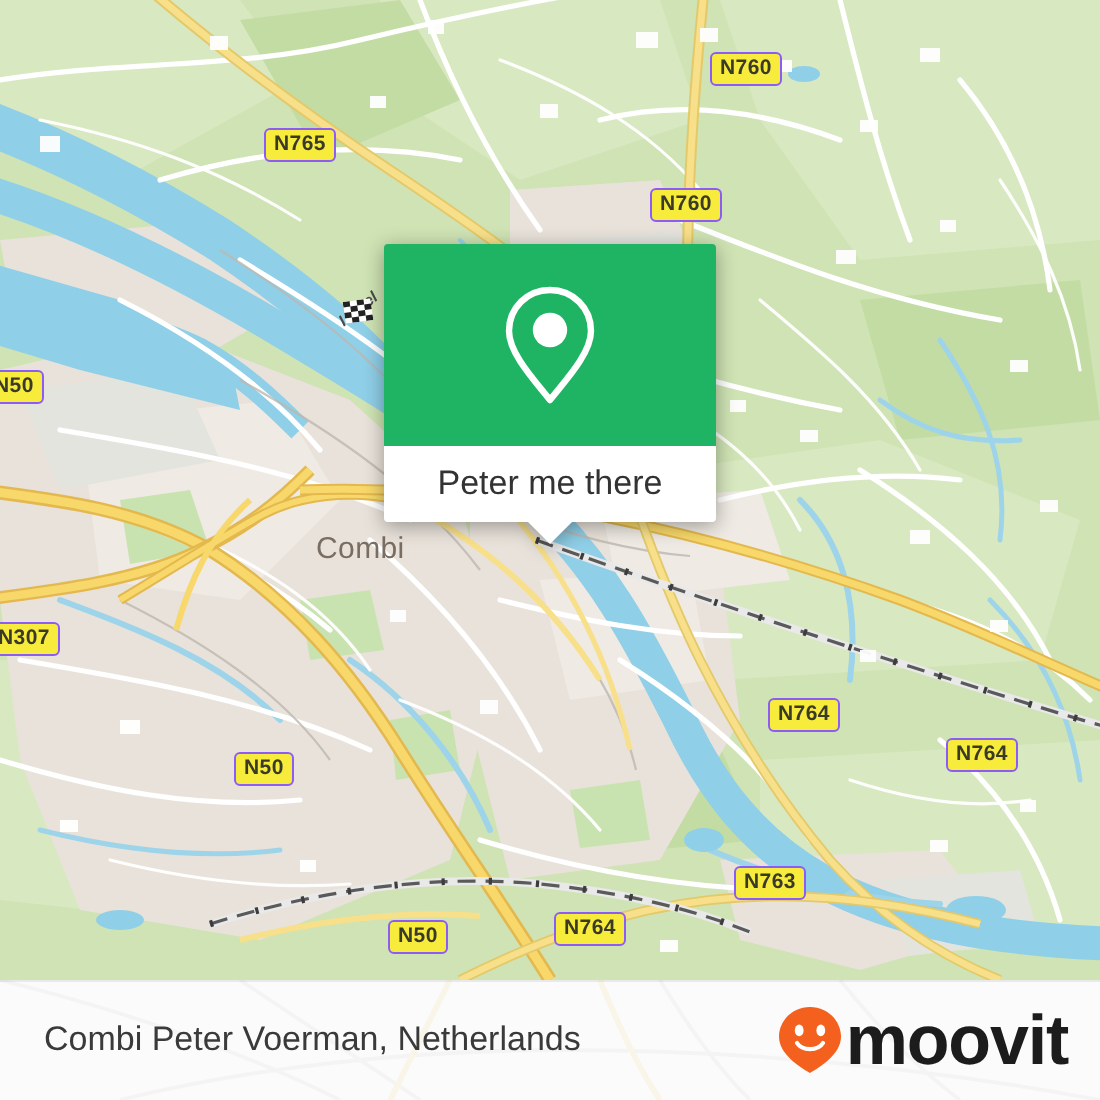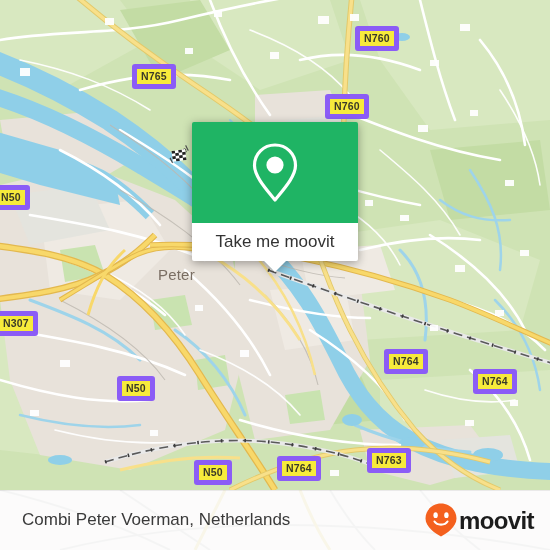--- a/index.html
+++ b/index.html
@@ -28,21 +28,21 @@
     height: 490px;
     overflow: hidden;
     background: #cfe3b4;
   }
   .map-svg { position: absolute; left: 0; top: 0; }
 
   
   .shield {
     position: absolute;
     background: #f7eb3b;
-    border: 5px solid #8b5cf6;
+    border: 1px solid #8b5cf6;
     border-radius: 3px;
     color: #3a3a28;
     font-size: 10.5px;
     font-weight: bold;
     line-height: 13px;
     padding: 1px 4px 1px 4px;
     letter-spacing: 0.2px;
     white-space: nowrap;
     font-family: "Liberation Sans", sans-serif;
   }
@@ -157,21 +157,21 @@
   .brand {
     position: absolute;
     right: 16px;
     top: 50%;
     transform: translateY(-50%);
     display: flex;
     align-items: center;
     z-index: 2;
   }
   .brand-word {
-    font-size: 24px;
+    font-size: 35px;
     font-weight: bold;
     color: #1c1c1c;
     letter-spacing: -0.6px;
     font-family: "Liberation Sans", sans-serif;
     line-height: 33px;
     margin-left: 1px;
   }
   .top-divider {
     position: absolute;
     left: 0; top: 0; width: 550px; height: 1px;
@@ -384,44 +384,44 @@
           <rect x="7" y="0" width="3.5" height="2.75"></rect>
         <rect x="3.5" y="2.75" width="3.5" height="2.75"></rect>
           <rect x="10.5" y="2.75" width="3.5" height="2.75"></rect>
         <rect x="0" y="5.5" width="3.5" height="2.75"></rect>
           <rect x="7" y="5.5" width="3.5" height="2.75"></rect>
         <rect x="3.5" y="8.25" width="3.5" height="2.75"></rect>
           <rect x="10.5" y="8.25" width="3.5" height="2.75"></rect>
       </g>
     </svg>
 
-    <div class="place-label" style="left:158px; top:266px;">Peter</div>
+    <div class="place-label" style="left:158px; top:266px;">Combi</div>
 
     <div class="shield" style="left:132px; top:42px;margin-top:22px;">N765</div>
     <div class="shield" style="left:355px; top:26px;">N760</div>
     <div class="shield" style="left:325px; top:94px;">N760</div>
     <div class="shield" style="left:-8px; top:185px;">N50</div>
     <div class="shield" style="left:-6px; top:311px;">N307</div>
     <div class="shield" style="left:117px; top:376px;">N50</div>
     <div class="shield" style="left:384px; top:349px;">N764</div>
     <div class="shield" style="left:473px; top:369px;">N764</div>
     <div class="shield" style="left:194px; top:460px;">N50</div>
     <div class="shield" style="left:277px; top:456px;">N764</div>
-    <div class="shield" style="left:367px; top:448px;">N763</div>
+    <div class="shield" style="left:367px; top:433px;">N763</div>
 
 
     <div class="card">
       <div class="card-top">
         <svg width="54" height="64" viewBox="0 0 54 64">
           <path d="M27 4 C 15.5 4 6.5 13 6.5 24.5 C 6.5 36 20 50 27 59 C 34 50 47.5 36 47.5 24.5 C 47.5 13 38.5 4 27 4 Z" fill="none" stroke="#ffffff" stroke-width="3.2" stroke-linejoin="round"></path>
           <circle cx="27" cy="24" r="8.6" fill="#ffffff"></circle>
         </svg>
       </div>
       <div class="card-bottom">
-        <span class="card-bottom-label">Take me moovit</span>
+        <span class="card-bottom-label">Peter me there</span>
         <span class="card-tail"></span>
       </div>
     </div>
   </div>
 
   <div class="bottom-bar">
     <svg class="bottom-bar-fade" width="550" height="60" viewBox="0 0 550 60">
       <rect x="0" y="0" width="550" height="60" fill="#eceae6"></rect>
       <g stroke="#b9b9b9" stroke-width="2" fill="none">
         <path d="M 0,0 C 60,15 120,35 170,60"></path>

